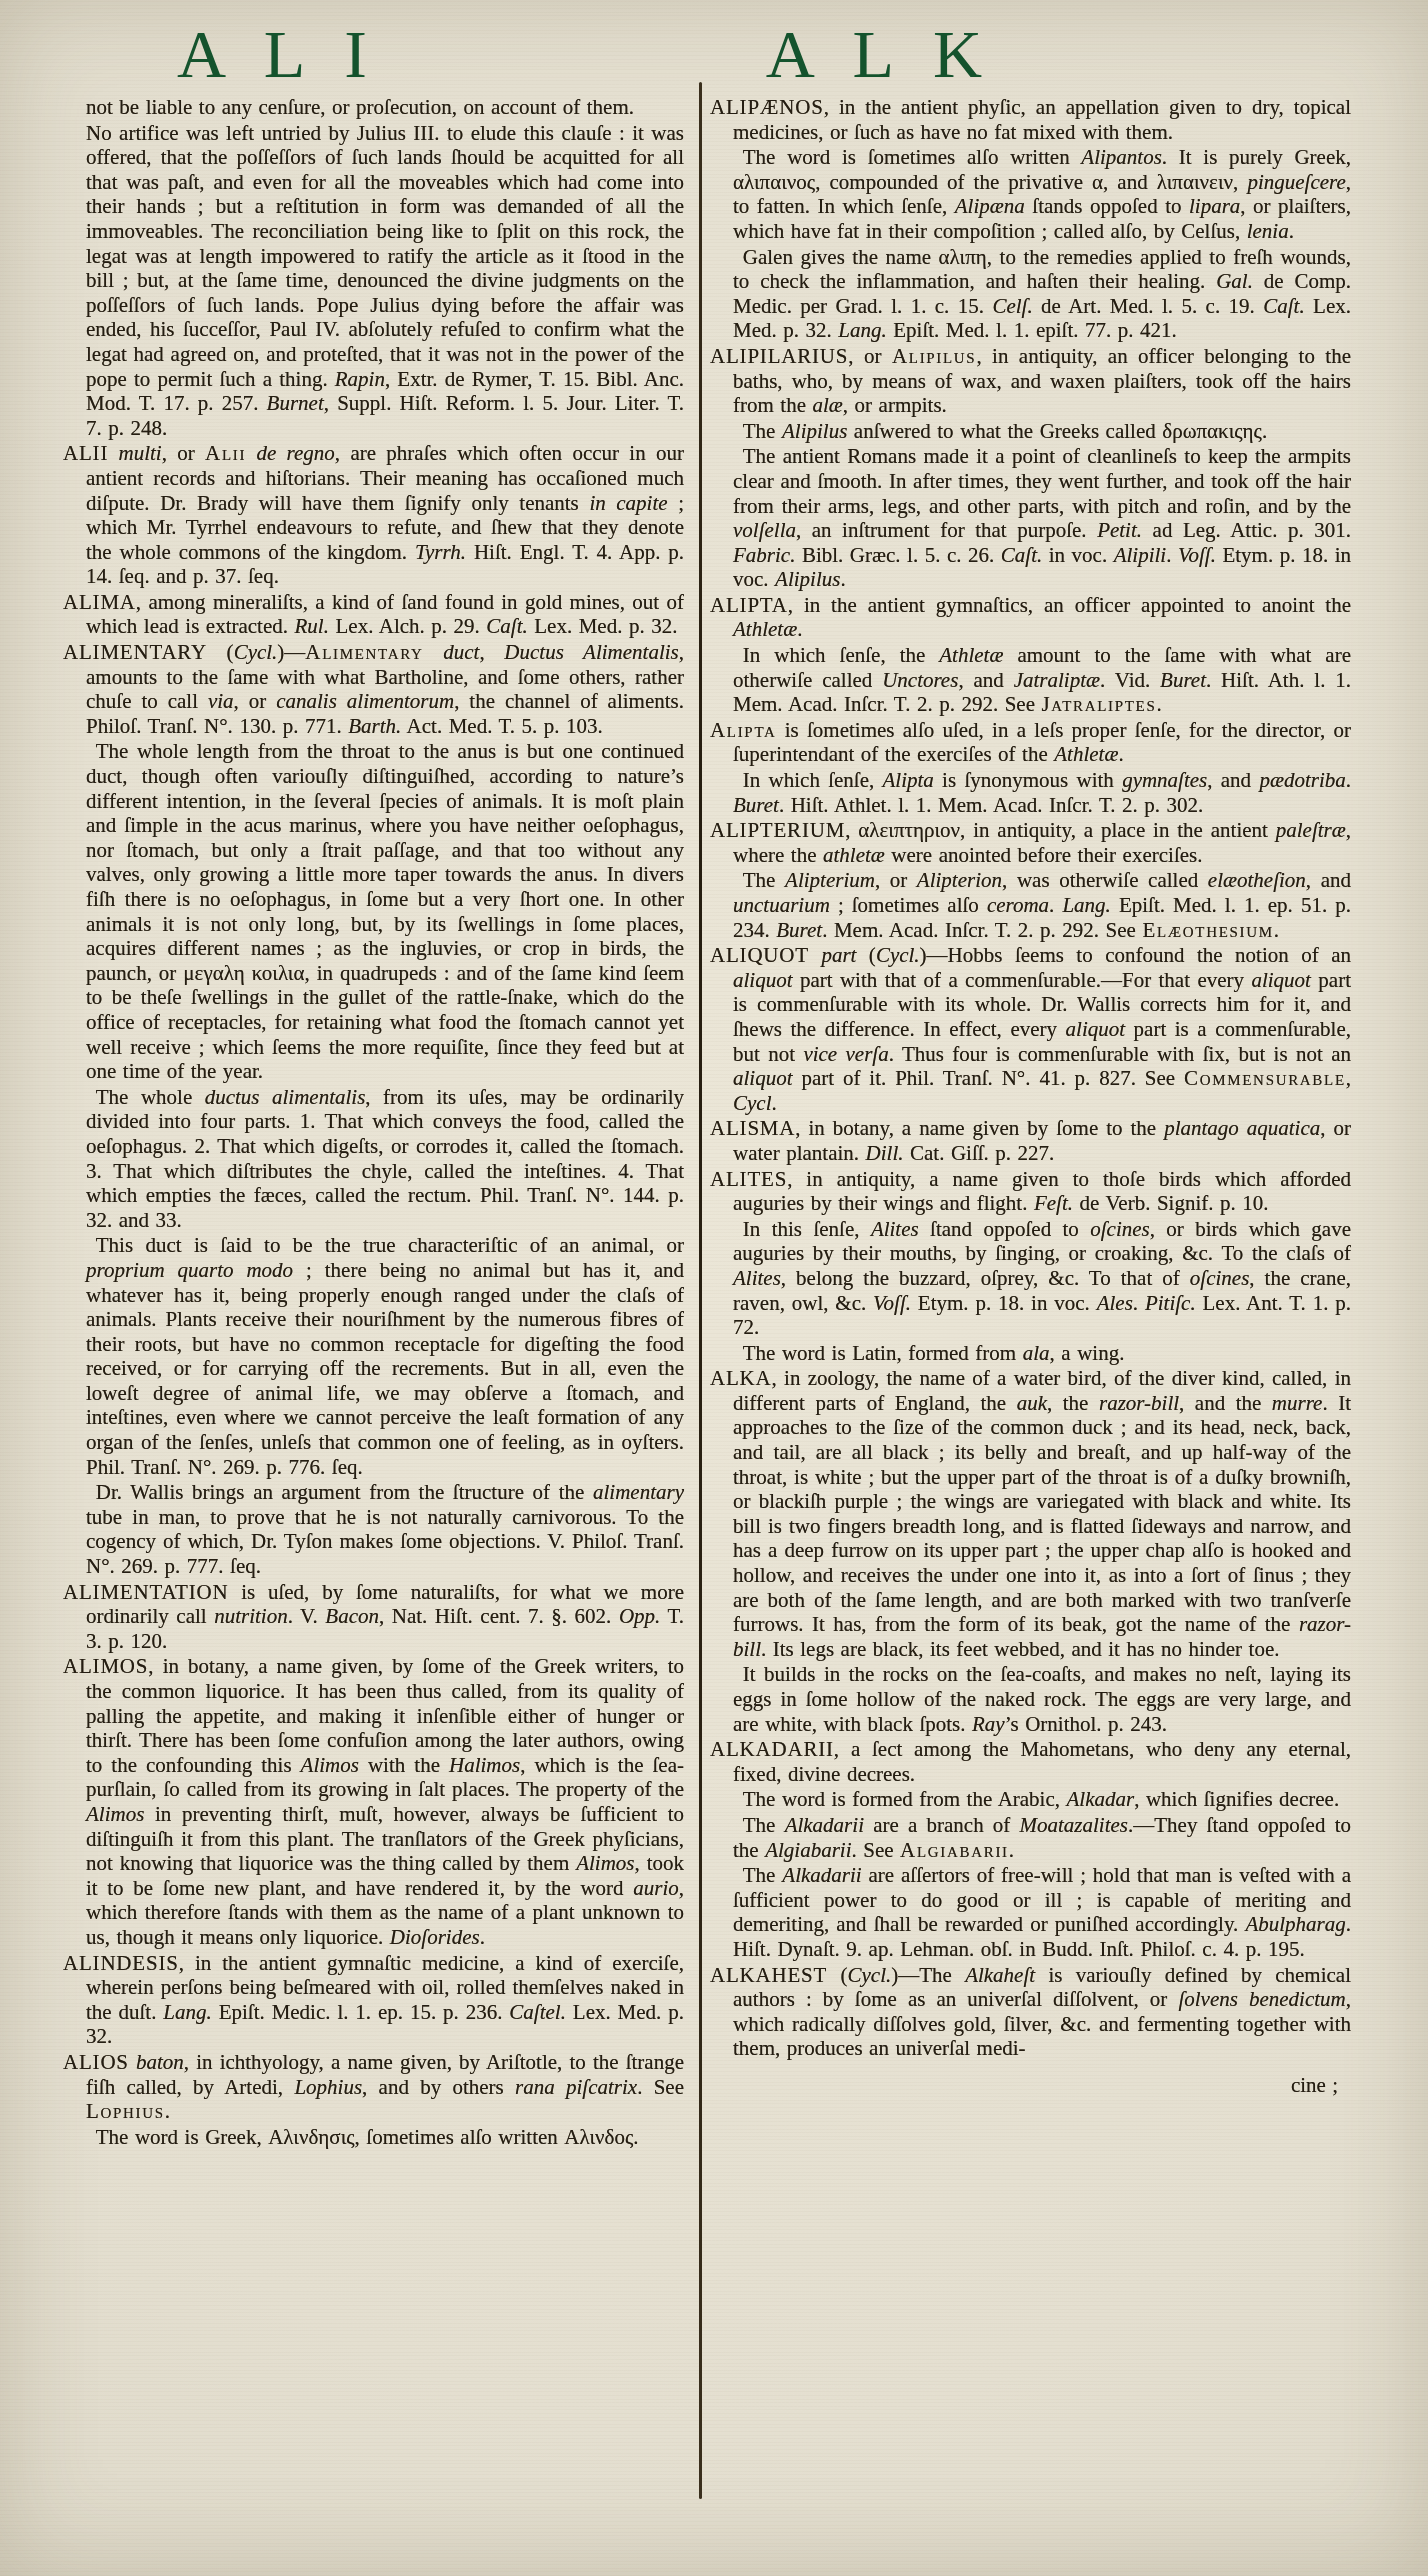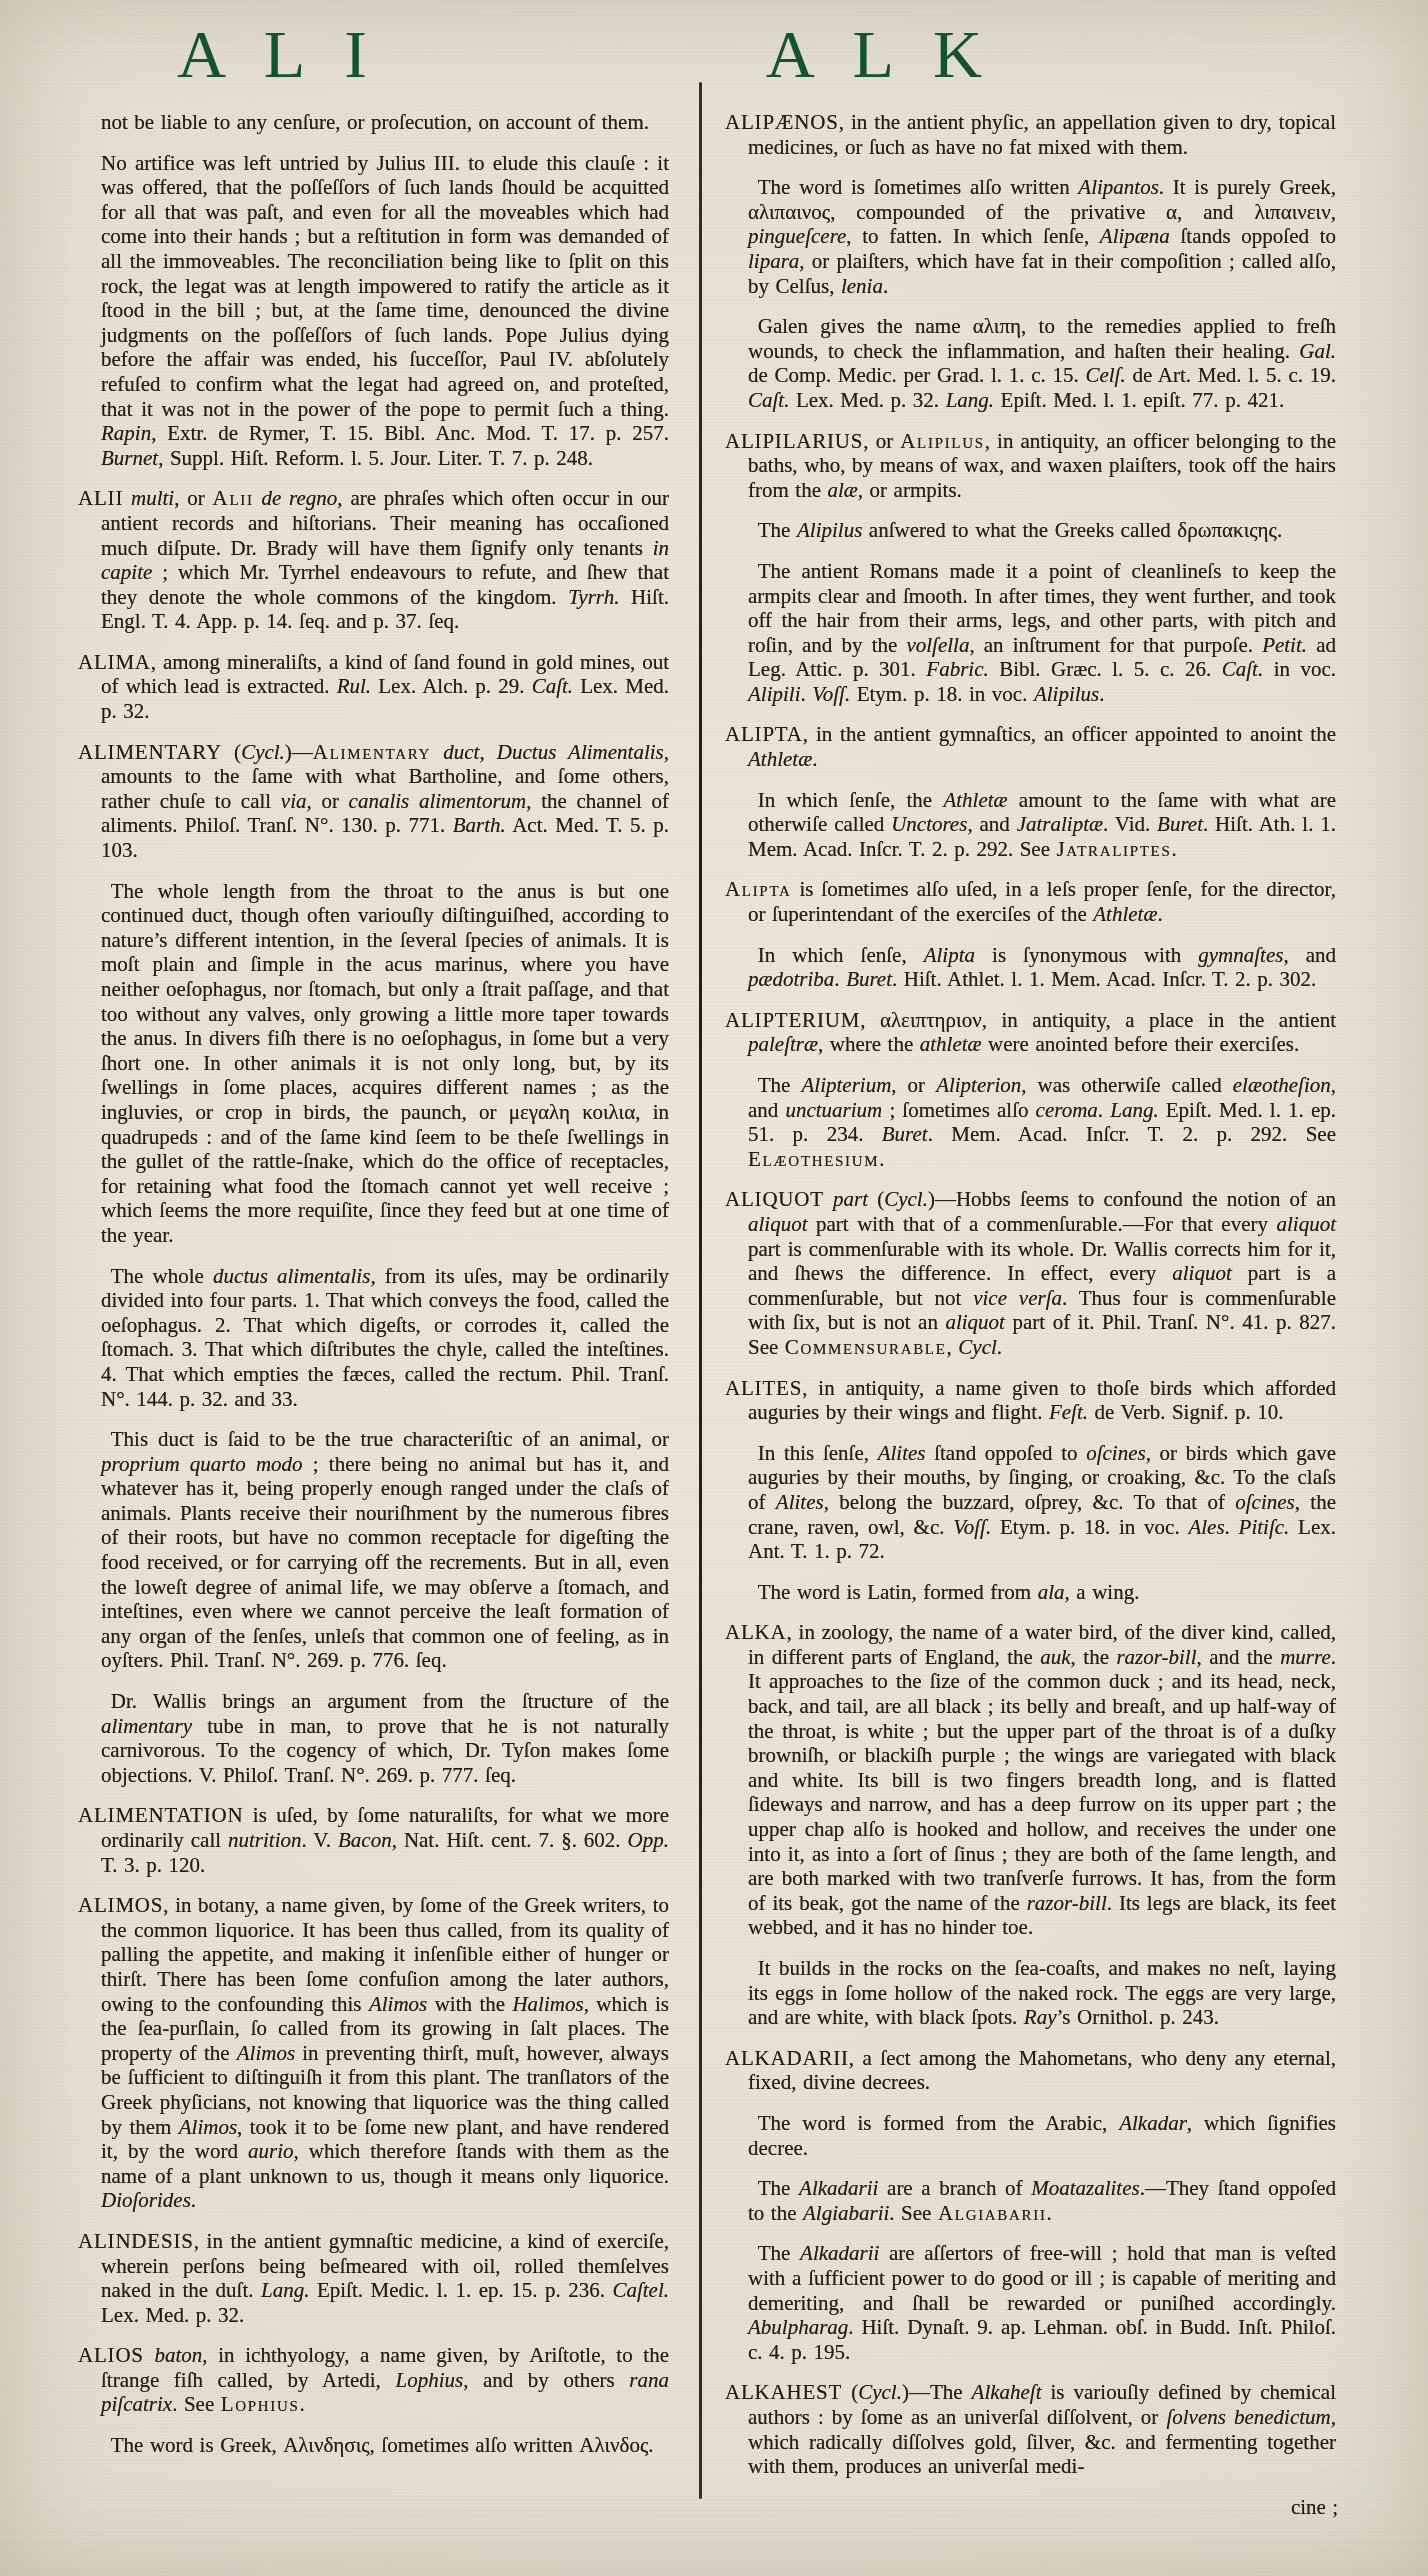--- a/index.html
+++ b/index.html
@@ -28,21 +28,21 @@
     border-radius:1.8px;
   }
   .column{
     position:absolute;top:94px;
     font-size:21px;line-height:24.6px;color:#241d12;
     text-shadow:0 0 0.5px rgba(45,34,16,0.65);
     word-spacing:0.06em;
   }
   .column.left{left:62px;width:623px;}
   .column.right{left:709px;width:643px;}
-  .para{margin:16px;text-align:justify;padding-left:23px;font-family:Liberation Serif, serif;}
+  .para{margin:1px;text-align:justify;padding-left:23px;font-family:Liberation Serif, serif;}
   .para.entry{text-indent:-23px;}
   .para.sub{text-indent:9.8px;}
   .para.plain{text-indent:0;}
   .para i{font-style:italic;}
   .hw{letter-spacing:0.8px;}
   .sc{font-variant:small-caps;letter-spacing:0.08em;}
   .catchword{
     margin:12px;text-align:right;padding-right:1.8px;
     font-size:21px;line-height:24.6px;
   }
@@ -80,20 +80,21 @@
     <p class="para entry"><span class="hw">ALIPILARIUS</span>, or <span class="sc">Alipilus</span>, in antiquity, an officer belonging to the baths, who, by means of wax, and waxen plaiſters, took off the hairs from the <i>alæ</i>, or armpits.</p>
     <p class="para sub">The <i>Alipilus</i> anſwered to what the Greeks called δρωπακιςης.</p>
     <p class="para sub">The antient Romans made it a point of cleanlineſs to keep the armpits clear and ſmooth. In after times, they went further, and took off the hair from their arms, legs, and other parts, with pitch and roſin, and by the <i>volſella</i>, an inſtrument for that purpoſe. <i>Petit.</i> ad Leg. Attic. p. 301. <i>Fabric.</i> Bibl. Græc. l. 5. c. 26. <i>Caſt.</i> in voc. <i>Alipili</i>. <i>Voſſ.</i> Etym. p. 18. in voc. <i>Alipilus</i>.</p>
     <p class="para entry"><span class="hw">ALIPTA</span>, in the antient gymnaſtics, an officer appointed to anoint the <i>Athletæ</i>.</p>
     <p class="para sub">In which ſenſe, the <i>Athletæ</i> amount to the ſame with what are otherwiſe called <i>Unctores</i>, and <i>Jatraliptæ</i>. Vid. <i>Buret</i>. Hiſt. Ath. l. 1. Mem. Acad. Inſcr. T. 2. p. 292. See <span class="sc">Jatraliptes</span>.</p>
     <p class="para entry"><span class="sc">Alipta</span> is ſometimes alſo uſed, in a leſs proper ſenſe, for the director, or ſuperintendant of the exerciſes of the <i>Athletæ</i>.</p>
     <p class="para sub">In which ſenſe, <i>Alipta</i> is ſynonymous with <i>gymnaſtes</i>, and <i>pædotriba</i>. <i>Buret</i>. Hiſt. Athlet. l. 1. Mem. Acad. Inſcr. T. 2. p. 302.</p>
     <p class="para entry"><span class="hw">ALIPTERIUM</span>, αλειπτηριον, in antiquity, a place in the antient <i>paleſtræ</i>, where the <i>athletæ</i> were anointed before their exerciſes.</p>
     <p class="para sub">The <i>Alipterium</i>, or <i>Alipterion</i>, was otherwiſe called <i>elæotheſion</i>, and <i>unctuarium</i> ; ſometimes alſo <i>ceroma</i>. <i>Lang.</i> Epiſt. Med. l. 1. ep. 51. p. 234. <i>Buret</i>. Mem. Acad. Inſcr. T. 2. p. 292. See <span class="sc">Elæothesium</span>.</p>
     <p class="para entry"><span class="hw">ALIQUOT</span> <i>part</i> (<i>Cycl.</i>)—Hobbs ſeems to confound the notion of an <i>aliquot</i> part with that of a commenſurable.—For that every <i>aliquot</i> part is commenſurable with its whole. Dr. Wallis corrects him for it, and ſhews the difference. In effect, every <i>aliquot</i> part is a commenſurable, but not <i>vice verſa</i>. Thus four is commenſurable with ſix, but is not an <i>aliquot</i> part of it. Phil. Tranſ. N°. 41. p. 827. See <span class="sc">Commensurable</span>, <i>Cycl</i>.</p>
+    <p class="para entry"><span class="hw">ALISMA</span>, in botany, a name given by ſome to the <i>plantago aquatica</i>, or water plantain. <i>Dill.</i> Cat. Giſſ. p. 227.</p>
     <p class="para entry"><span class="hw">ALITES</span>, in antiquity, a name given to thoſe birds which afforded auguries by their wings and flight. <i>Feſt.</i> de Verb. Signif. p. 10.</p>
     <p class="para sub">In this ſenſe, <i>Alites</i> ſtand oppoſed to <i>oſcines</i>, or birds which gave auguries by their mouths, by ſinging, or croaking, &amp;c. To the claſs of <i>Alites</i>, belong the buzzard, oſprey, &amp;c. To that of <i>oſcines</i>, the crane, raven, owl, &amp;c. <i>Voſſ.</i> Etym. p. 18. in voc. <i>Ales</i>. <i>Pitiſc.</i> Lex. Ant. T. 1. p. 72.</p>
     <p class="para sub">The word is Latin, formed from <i>ala</i>, a wing.</p>
     <p class="para entry"><span class="hw">ALKA</span>, in zoology, the name of a water bird, of the diver kind, called, in different parts of England, the <i>auk</i>, the <i>razor-bill</i>, and the <i>murre</i>. It approaches to the ſize of the common duck ; and its head, neck, back, and tail, are all black ; its belly and breaſt, and up half-way of the throat, is white ; but the upper part of the throat is of a duſky browniſh, or blackiſh purple ; the wings are variegated with black and white. Its bill is two fingers breadth long, and is flatted ſideways and narrow, and has a deep furrow on its upper part ; the upper chap alſo is hooked and hollow, and receives the under one into it, as into a ſort of ſinus ; they are both of the ſame length, and are both marked with two tranſverſe furrows. It has, from the form of its beak, got the name of the <i>razor-bill</i>. Its legs are black, its feet webbed, and it has no hinder toe.</p>
     <p class="para sub">It builds in the rocks on the ſea-coaſts, and makes no neſt, laying its eggs in ſome hollow of the naked rock. The eggs are very large, and are white, with black ſpots. <i>Ray</i>’s Ornithol. p. 243.</p>
     <p class="para entry"><span class="hw">ALKADARII</span>, a ſect among the Mahometans, who deny any eternal, fixed, divine decrees.</p>
     <p class="para sub">The word is formed from the Arabic, <i>Alkadar</i>, which ſignifies decree.</p>
     <p class="para sub">The <i>Alkadarii</i> are a branch of <i>Moatazalites</i>.—They ſtand oppoſed to the <i>Algiabarii</i>. See <span class="sc">Algiabarii</span>.</p>
     <p class="para sub">The <i>Alkadarii</i> are aſſertors of free-will ; hold that man is veſted with a ſufficient power to do good or ill ; is capable of meriting and demeriting, and ſhall be rewarded or puniſhed accordingly. <i>Abulpharag</i>. Hiſt. Dynaſt. 9. ap. Lehman. obſ. in Budd. Inſt. Philoſ. c. 4. p. 195.</p>
     <p class="para entry"><span class="hw">ALKAHEST</span> (<i>Cycl.</i>)—The <i>Alkaheſt</i> is variouſly defined by chemical authors : by ſome as an univerſal diſſolvent, or <i>ſolvens benedictum</i>, which radically diſſolves gold, ſilver, &amp;c. and fermenting together with them, produces an univerſal medi-</p>

